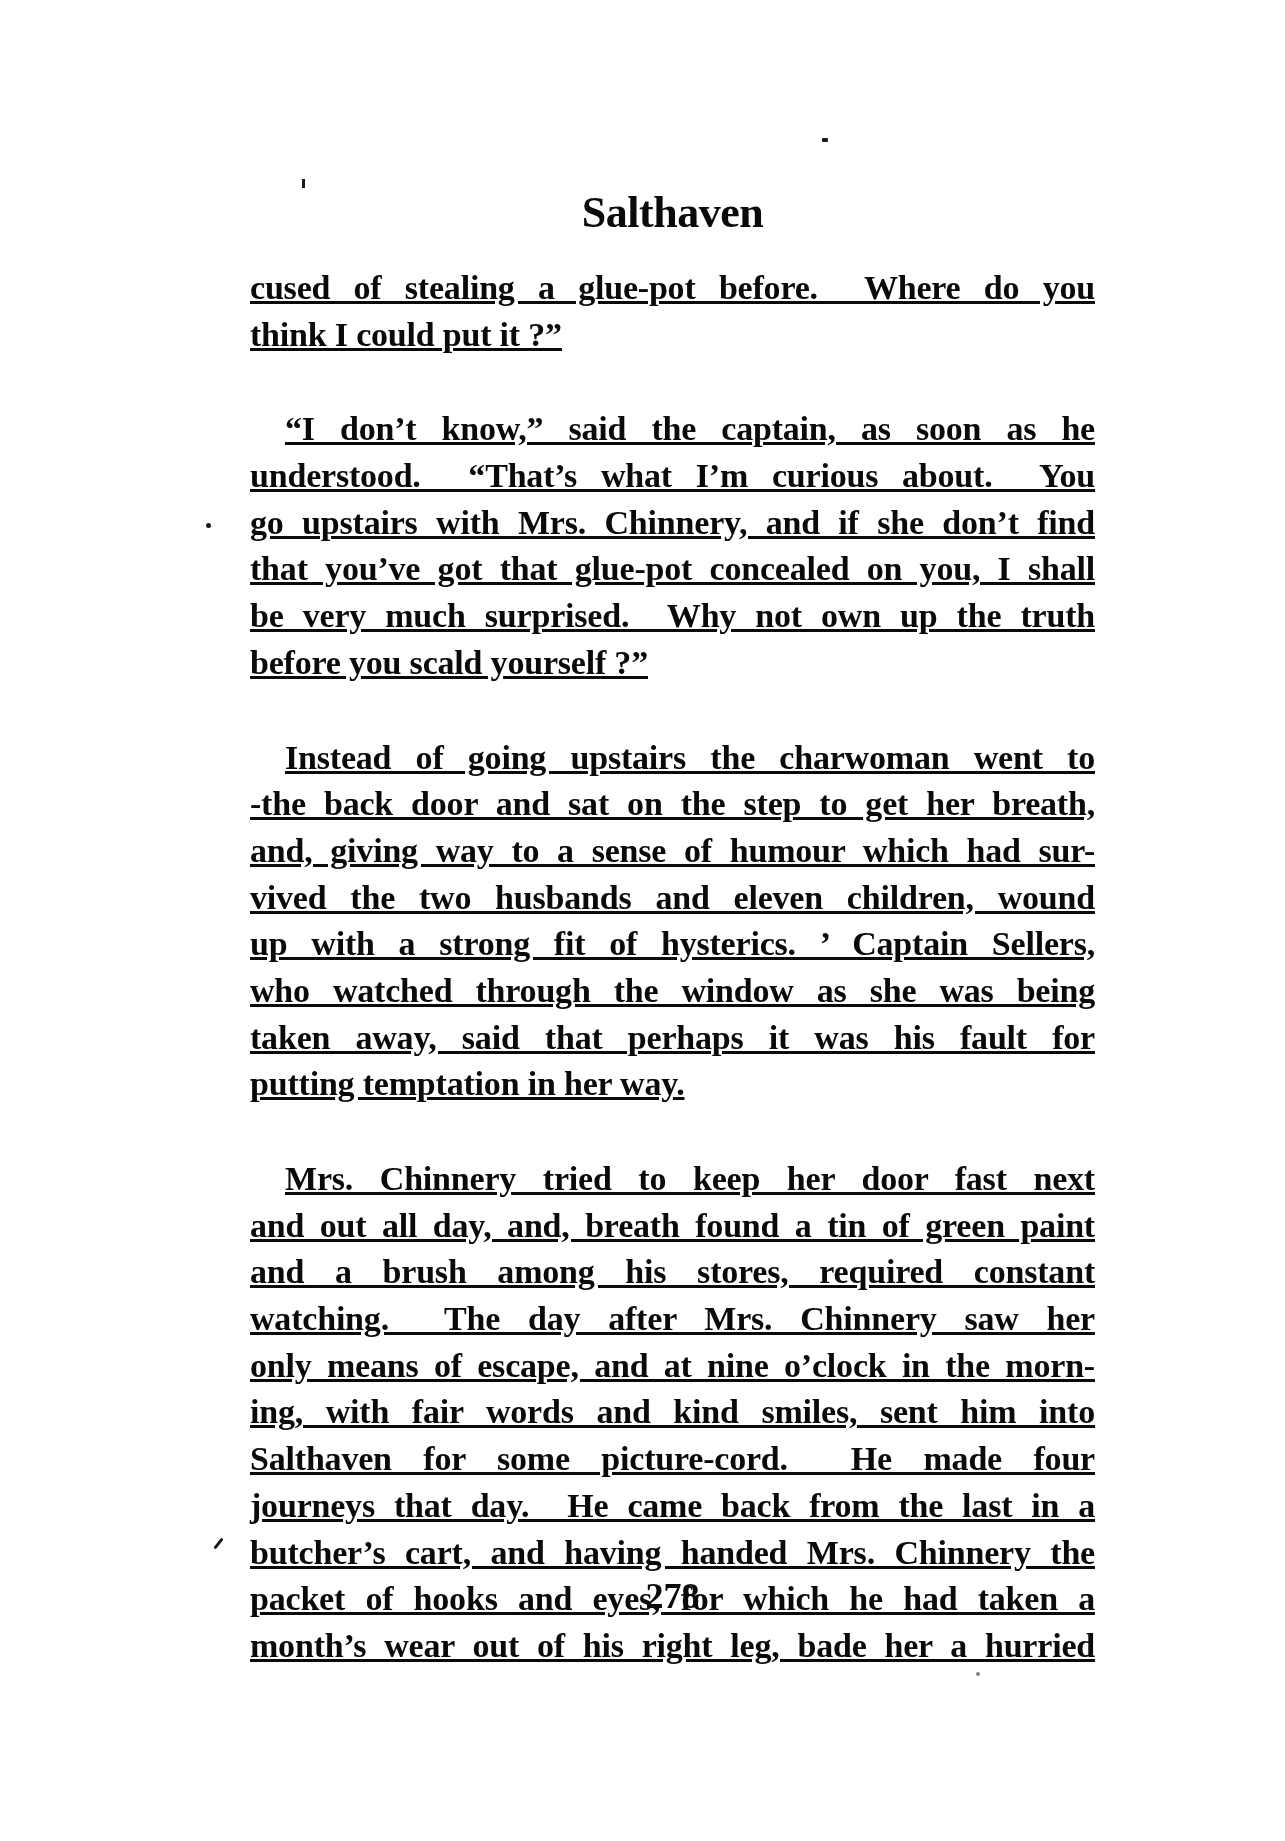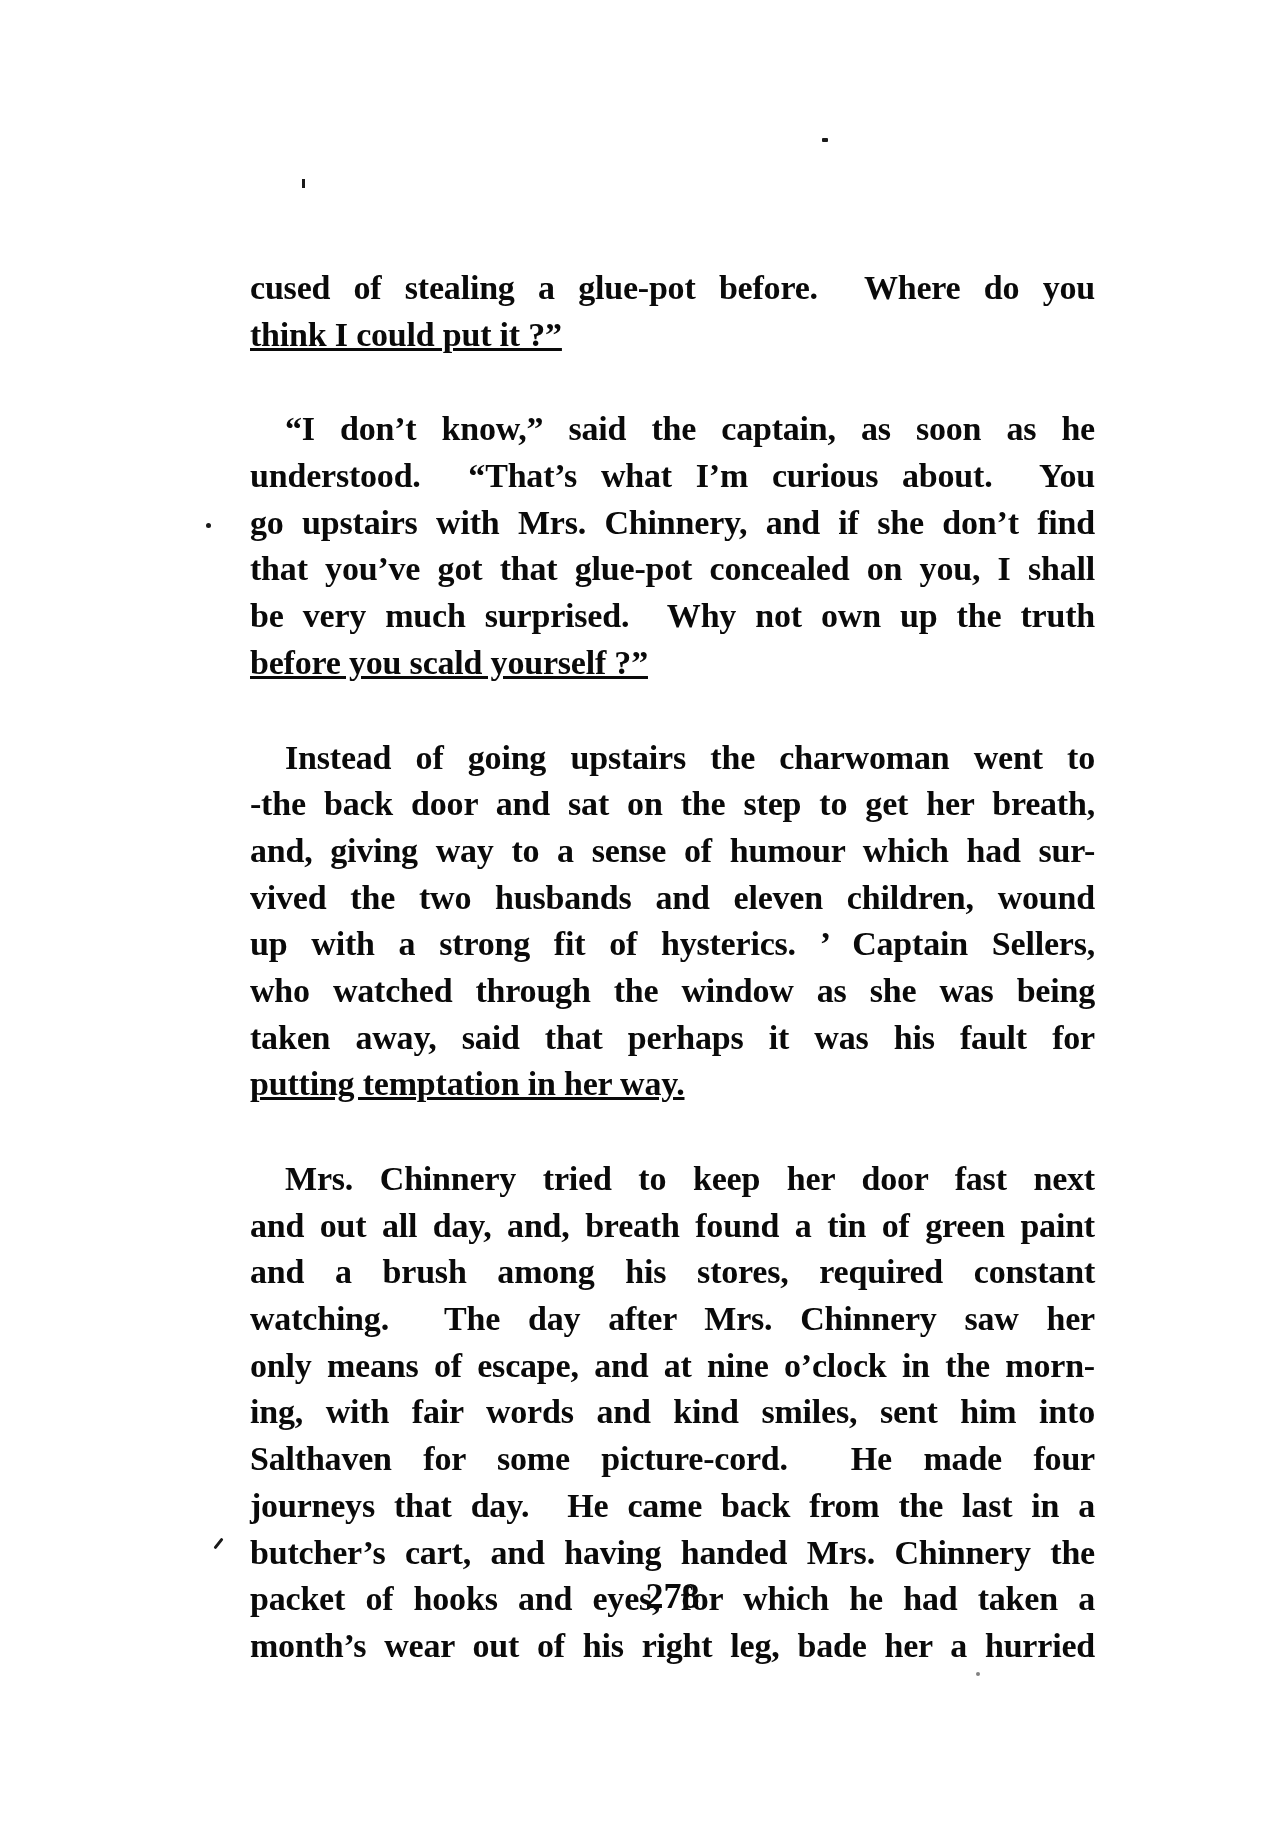--- a/index.html
+++ b/index.html
@@ -41,20 +41,21 @@
     font-weight: bold;
     letter-spacing: -0.2px;
     white-space: nowrap;
     overflow: visible;
   }
   .ln.j {
     white-space: normal;
     text-align: justify;
     text-align-last: justify;
     text-justify: inter-word;
+    text-decoration: underline;
   }
   .ln.l {
     white-space: normal;
     text-align: left;
     text-align-last: left;
     text-decoration: underline;
   }
   .ln.in {
     text-indent: 35px;
     margin-top: 48px;
@@ -84,20 +85,21 @@
 <body>
 
 <div class="page">
 
   <div class="speck s1"></div>
   <div class="speck s2"></div>
   <div class="speck s3"></div>
   <div class="speck s4"></div>
   <div class="speck s5"></div>
 
+  <div class="title">Salthaven</div>
 
   <div class="body-text">
     <div class="ln j">cused of stealing a glue-pot before.&nbsp; Where do you</div>
     <div class="ln l">think I could put it ?”</div>
     <div class="ln j in">“I don’t know,” said the captain, as soon as he</div>
     <div class="ln j">understood.&nbsp; “That’s what I’m curious about.&nbsp; You</div>
     <div class="ln j">go upstairs with Mrs. Chinnery, and if she don’t find</div>
     <div class="ln j">that you’ve got that glue-pot concealed on you, I shall</div>
     <div class="ln j">be very much surprised.&nbsp; Why not own up the truth</div>
     <div class="ln l">before you scald yourself ?”</div>

